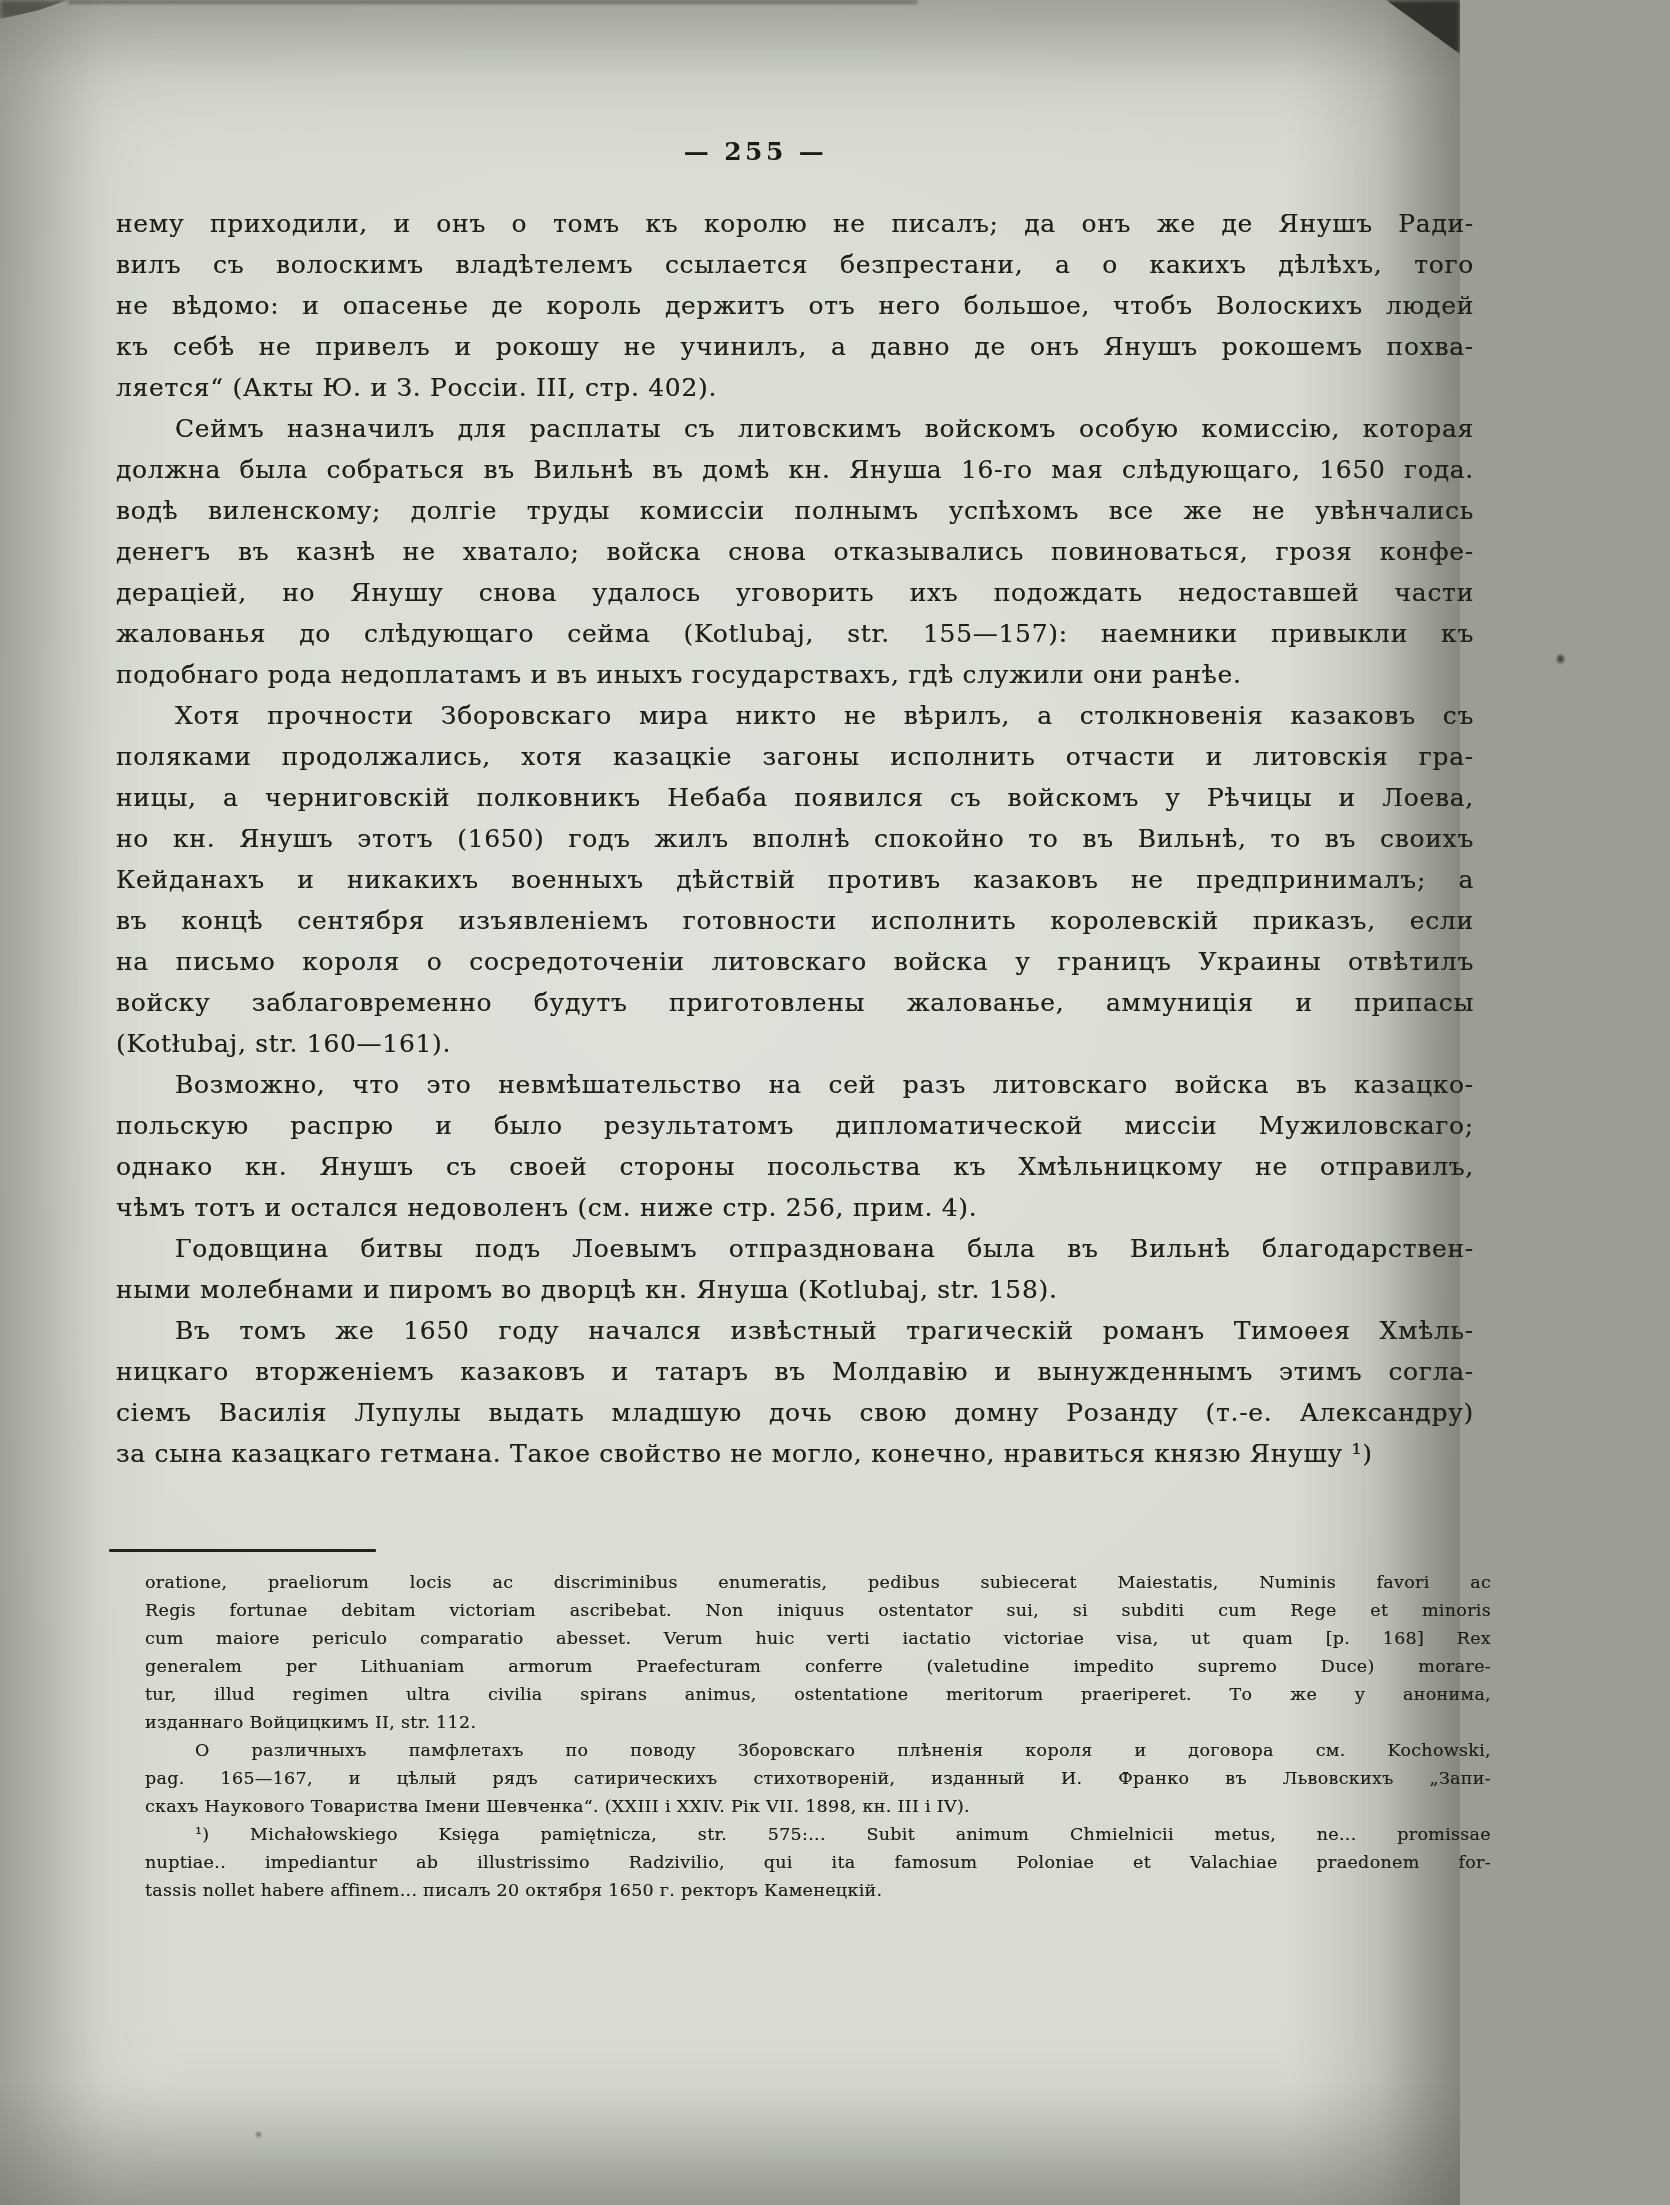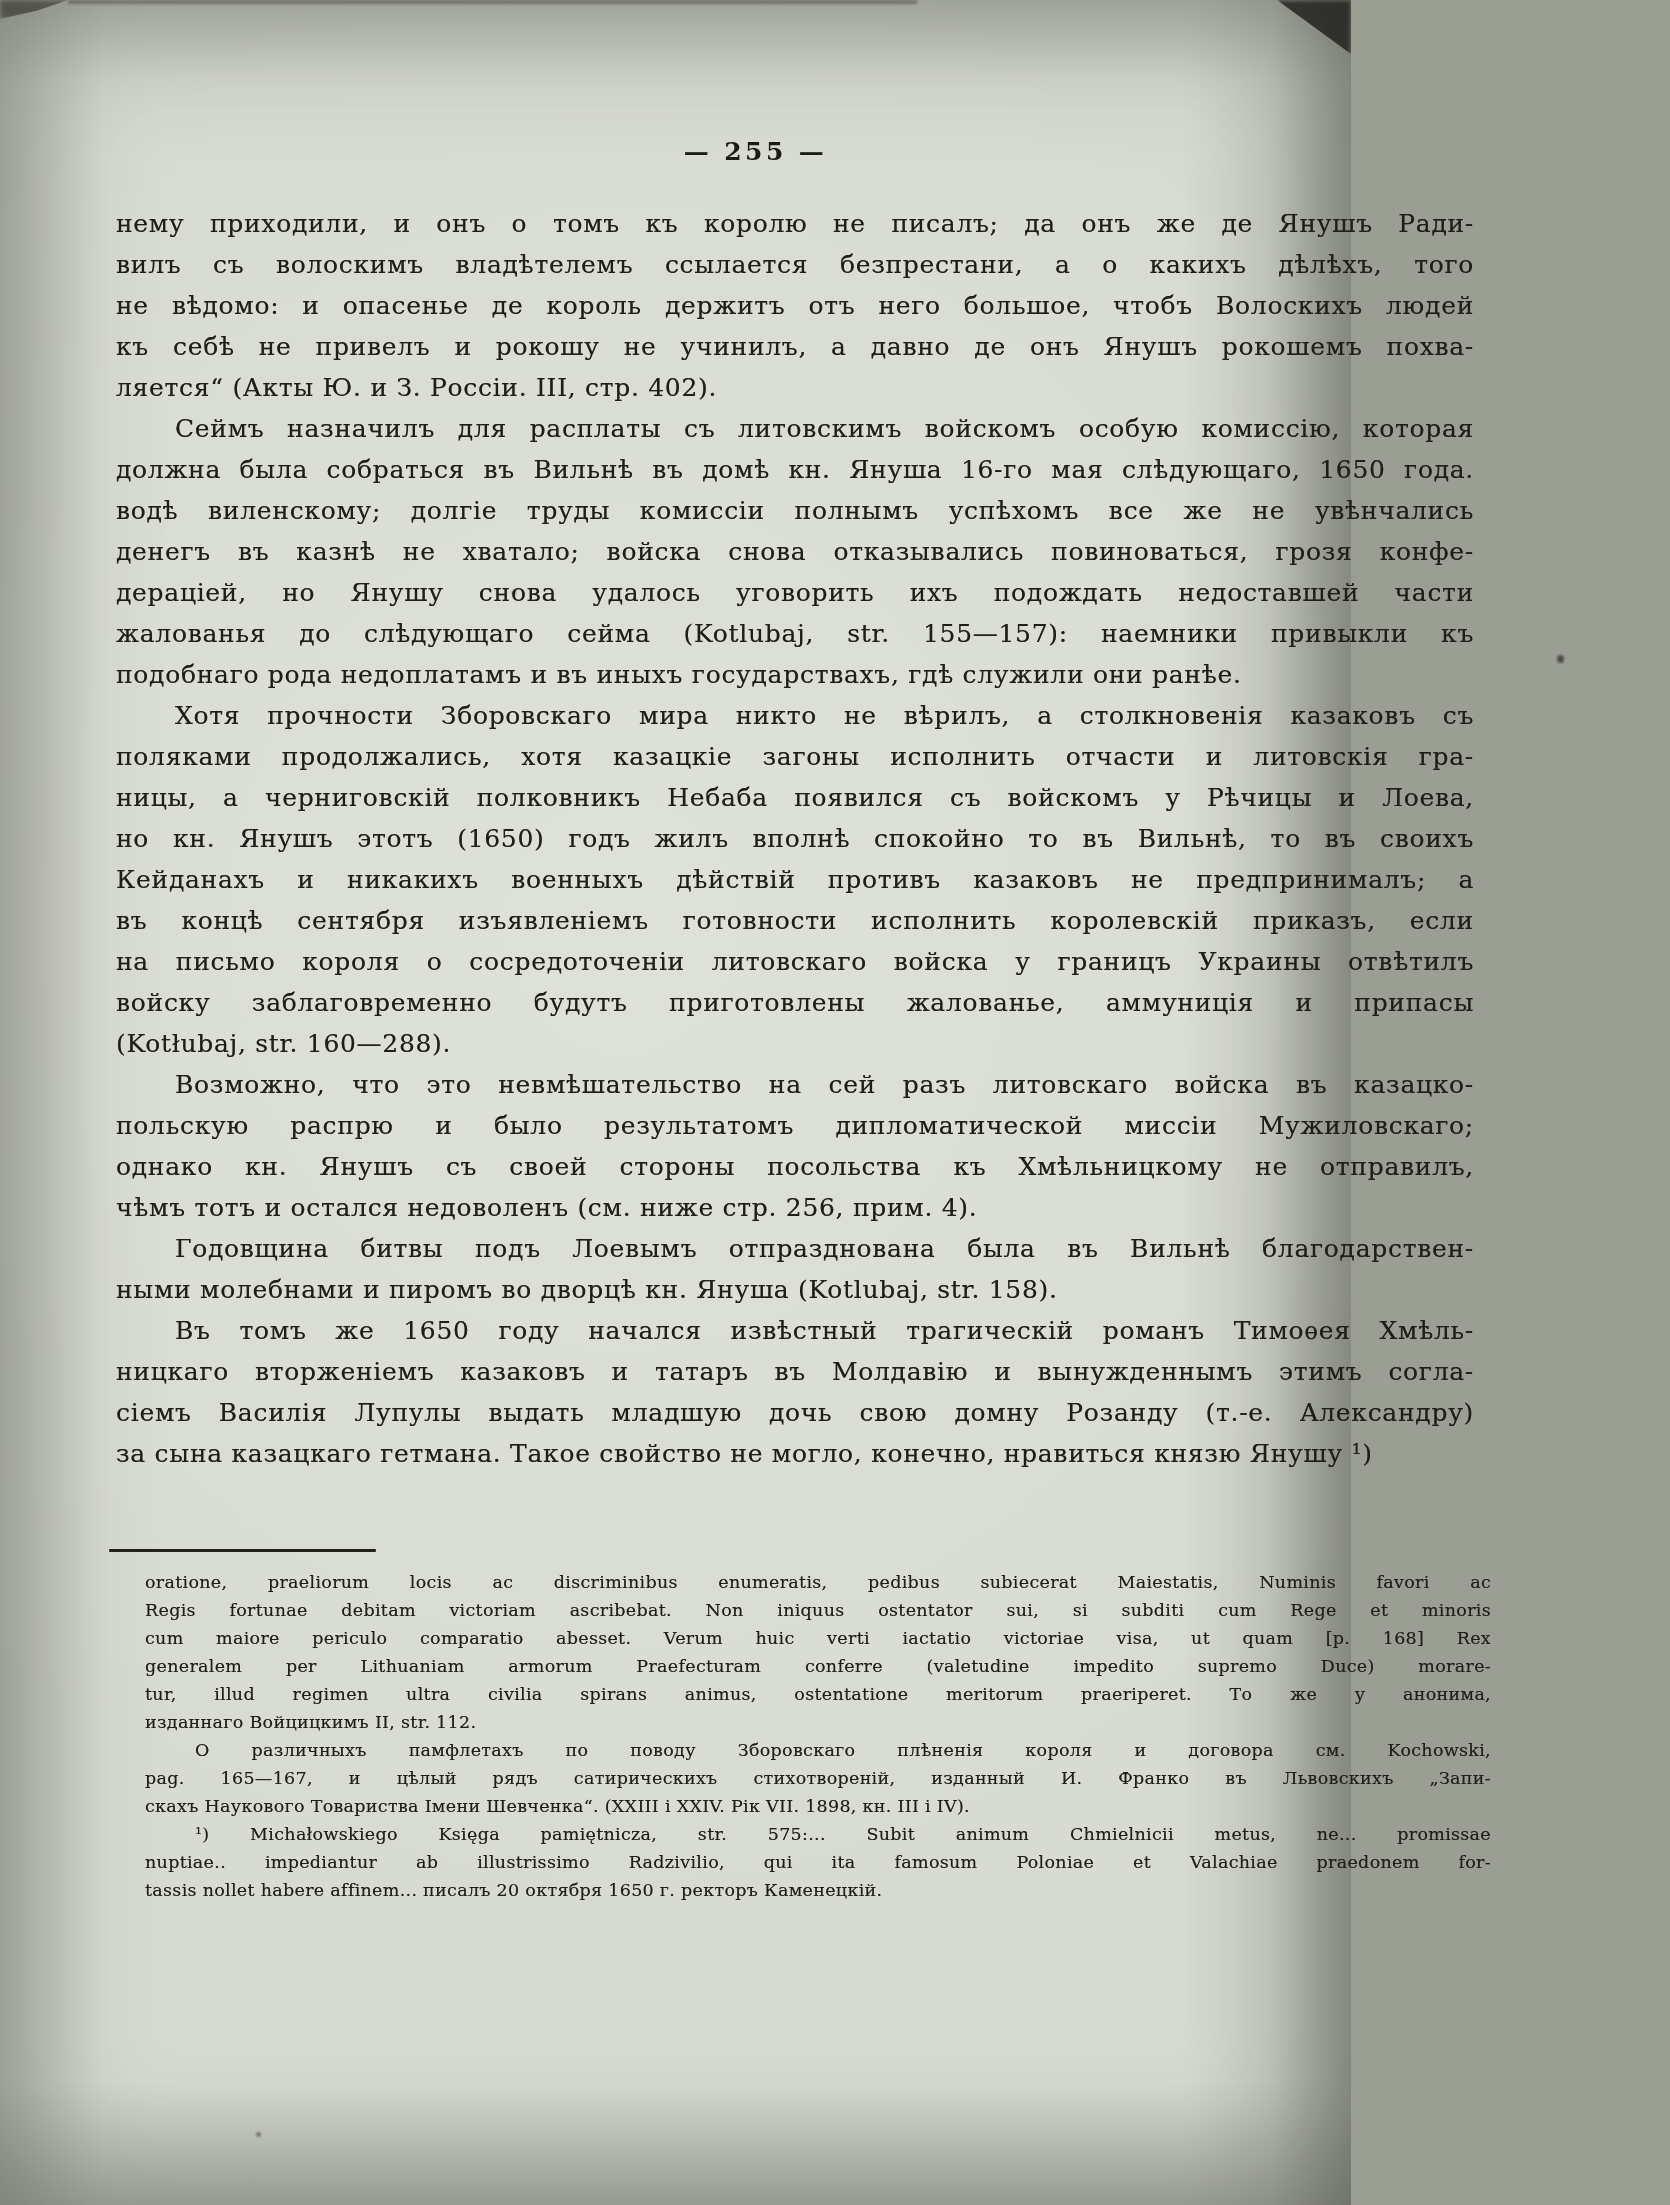--- a/index.html
+++ b/index.html
@@ -1,17 +1,17 @@
 <!DOCTYPE html>
 <html style="font-size:9px"><head>
 <meta charset="utf-8">
 <style>
   html,body{margin:0;padding:0;width:1671px;height:2205px;overflow:hidden;background:#9a9e93;}
   #page{
-    position:relative;width:1351px;height:2205px;
+    position:relative;width:1460px;height:2205px;
     background:
       radial-gradient(ellipse 1358px 1471px at 46% 42%, rgba(255,255,255,0.18), rgba(255,255,255,0) 70%),
       linear-gradient(to left, rgba(62,64,56,0.38), rgba(62,64,56,0.10) 79px, rgba(62,64,56,0) 170px),
       linear-gradient(to right, rgba(70,72,64,0.16), rgba(70,72,64,0) 102px),
       linear-gradient(to top, rgba(70,72,64,0.22), rgba(70,72,64,0) 124px),
       linear-gradient(to bottom, rgba(70,72,64,0.14), rgba(70,72,64,0) 79px),
       #d7dbd1;
     box-shadow: inset 0 0 124px 28px rgba(78,82,72,0.45);
     font-family:"DejaVu Serif", serif;
     color:#211e19;
@@ -94,21 +94,21 @@
       <div class="mline">жалованья до слѣдующаго сейма (Kotlubaj, str. 155—157): наемники привыкли къ</div>
       <div class="mline last">подобнаго рода недоплатамъ и въ иныхъ государствахъ, гдѣ служили они ранѣе.</div>
       <div class="mline ind">Хотя прочности Зборовскаго мира никто не вѣрилъ, а столкновенія казаковъ съ</div>
       <div class="mline">поляками продолжались, хотя казацкіе загоны исполнить отчасти и литовскія гра-</div>
       <div class="mline">ницы, а черниговскій полковникъ Небаба появился съ войскомъ у Рѣчицы и Лоева,</div>
       <div class="mline">но кн. Янушъ этотъ (1650) годъ жилъ вполнѣ спокойно то въ Вильнѣ, то въ своихъ</div>
       <div class="mline">Кейданахъ и никакихъ военныхъ дѣйствій противъ казаковъ не предпринималъ; а</div>
       <div class="mline">въ концѣ сентября изъявленіемъ готовности исполнить королевскій приказъ, если</div>
       <div class="mline">на письмо короля о сосредоточеніи литовскаго войска у границъ Украины отвѣтилъ</div>
       <div class="mline">войску заблаговременно будутъ приготовлены жалованье, аммуниція и припасы</div>
-      <div class="mline last">(Kotłubaj, str. 160—288).</div>
+      <div class="mline last">(Kotłubaj, str. 160—161).</div>
       <div class="mline ind">Возможно, что это невмѣшательство на сей разъ литовскаго войска въ казацко-</div>
       <div class="mline">польскую распрю и было результатомъ дипломатической миссіи Мужиловскаго;</div>
       <div class="mline">однако кн. Янушъ съ своей стороны посольства къ Хмѣльницкому не отправилъ,</div>
       <div class="mline last">чѣмъ тотъ и остался недоволенъ (см. ниже стр. 256, прим. 4).</div>
       <div class="mline ind">Годовщина битвы подъ Лоевымъ отпразднована была въ Вильнѣ благодарствен-</div>
       <div class="mline last">ными молебнами и пиромъ во дворцѣ кн. Януша (Kotlubaj, str. 158).</div>
       <div class="mline ind">Въ томъ же 1650 году начался извѣстный трагическій романъ Тимоѳея Хмѣль-</div>
       <div class="mline">ницкаго вторженіемъ казаковъ и татаръ въ Молдавію и вынужденнымъ этимъ согла-</div>
       <div class="mline">сіемъ Василія Лупулы выдать младшую дочь свою домну Розанду (т.-е. Александру)</div>
       <div class="mline last">за сына казацкаго гетмана. Такое свойство не могло, конечно, нравиться князю Янушу ¹)</div>

